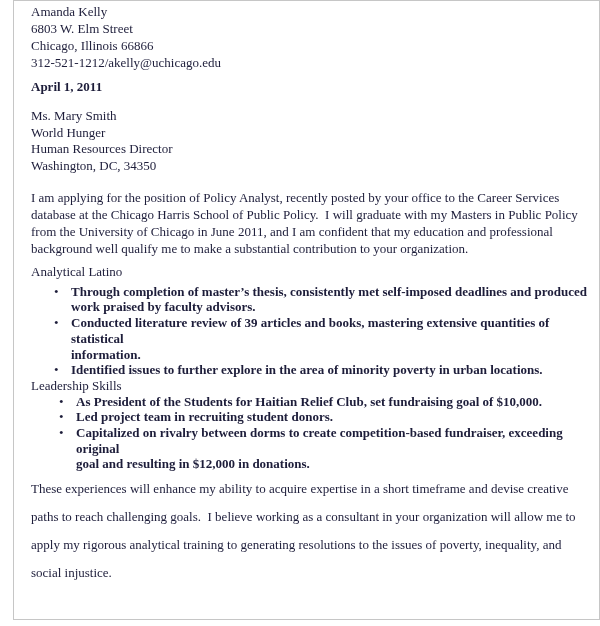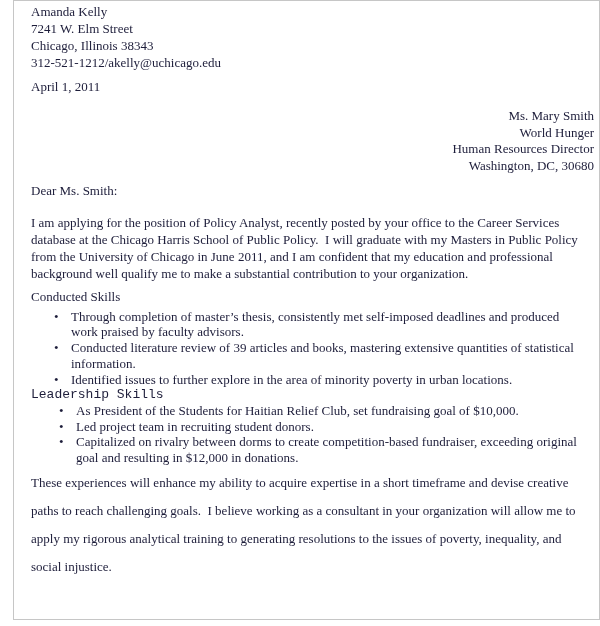--- a/index.html
+++ b/index.html
@@ -14,75 +14,74 @@
   .page-border {
     position:absolute; left:0; top:0; width:587px; height:620px;
     border:1px solid #c6c6c6; box-sizing:border-box; background:#ffffff;
   }
   .content {
     position:absolute; left:0; top:0; width:587px; box-sizing:border-box;
     padding:3px 6px 0 18px;
   }
   .line { line-height:17px; white-space:pre-wrap; }
   .sender-block { }
-  .date-line { margin-top:7px; line-height:17px; }
+  .date-line { margin-top:7px; line-height:17px;font-weight:bold; }
   .recipient-block { margin-top:13px; }
-  .recipient-block .line { line-height:16.5px;text-align:right; }
+  .recipient-block .line { line-height:16.5px; }
   .salutation { margin-top:8px; line-height:17px; }
   .para { white-space:pre-wrap; line-height:17px; }
   .p1 { margin-top:15px; }
   .p2 { margin-top:13.5px; }
   .skills-heading { margin-top:6px; line-height:17px; }
-  .skills-heading.second { margin-top:0; line-height:15.7px;font-family:Liberation Mono, monospace; }
+  .skills-heading.second { margin-top:0; line-height:15.7px; }
   ul.bullets { list-style:none; margin:0; padding:0; }
   ul.bullets.a-list { margin-top:3.7px; }
   ul.bullets.l-list { margin-top:0; }
   ul.bullets li { display:flex; line-height:15.7px; }
   ul.bullets.a-list li { padding-left:23px; }
   ul.bullets.l-list li { padding-left:28px; }
   ul.bullets .dot { width:17px; flex:0 0 17px; }
-  ul.bullets .txt { white-space:pre-wrap; flex:1 1 auto; }
+  ul.bullets .txt { white-space:pre-wrap; flex:1 1 auto;font-weight:bold; }
   .closing { margin-top:3px; line-height:28px; white-space:pre-wrap; }
   .artifact {
     position:absolute; right:0; background:#0b0b0b; border-radius:1px 0 0 1px;
   }
 </style>
 </head>
 <body>
 
 <div class="canvas">
   <div class="page-border"></div>
 
   <div class="content">
 
     <div class="sender-block">
       <div class="line">Amanda Kelly</div>
-      <div class="line">7241 W. Elm Street</div>
-      <div class="line">Chicago, Illinois 38343</div>
+      <div class="line">6803 W. Elm Street</div>
+      <div class="line">Chicago, Illinois 66866</div>
       <div class="line">312-521-1212/akelly@uchicago.edu</div>
     </div>
 
     <div class="date-line">April 1, 2011</div>
 
     <div class="recipient-block">
       <div class="line">Ms. Mary Smith</div>
       <div class="line">World Hunger</div>
       <div class="line">Human Resources Director</div>
-      <div class="line">Washington, DC, 30680</div>
+      <div class="line">Washington, DC, 34350</div>
     </div>
 
-    <div class="salutation">Dear Ms. Smith:</div>
 
     <div class="para p1">I am applying for the position of Policy Analyst, recently posted by your office to the Career Services
 database at the Chicago Harris School of Public Policy.  I will graduate with my Masters in Public Policy
 from the University of Chicago in June 2011, and I am confident that my education and professional
 background well qualify me to make a substantial contribution to your organization.</div>
 
 
-    <div class="skills-heading">Conducted Skills</div>
+    <div class="skills-heading">Analytical Latino</div>
     <ul class="bullets a-list">
       <li>
         <span class="dot">•</span>
         <span class="txt">Through completion of master’s thesis, consistently met self-imposed deadlines and produced
 work praised by faculty advisors.</span>
       </li>
       <li>
         <span class="dot">•</span>
         <span class="txt">Conducted literature review of 39 articles and books, mastering extensive quantities of statistical
 information.</span>

